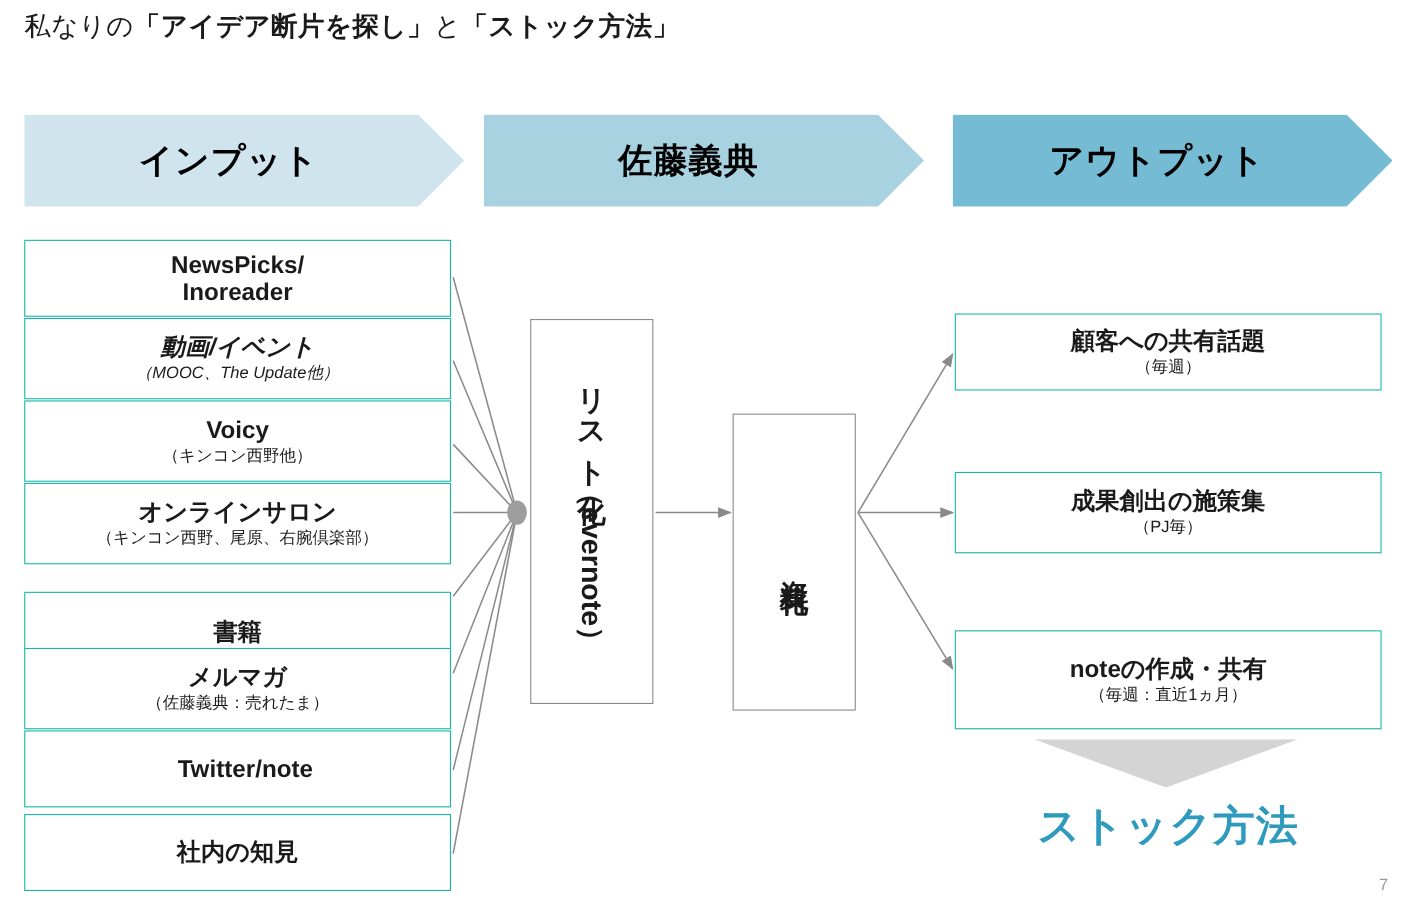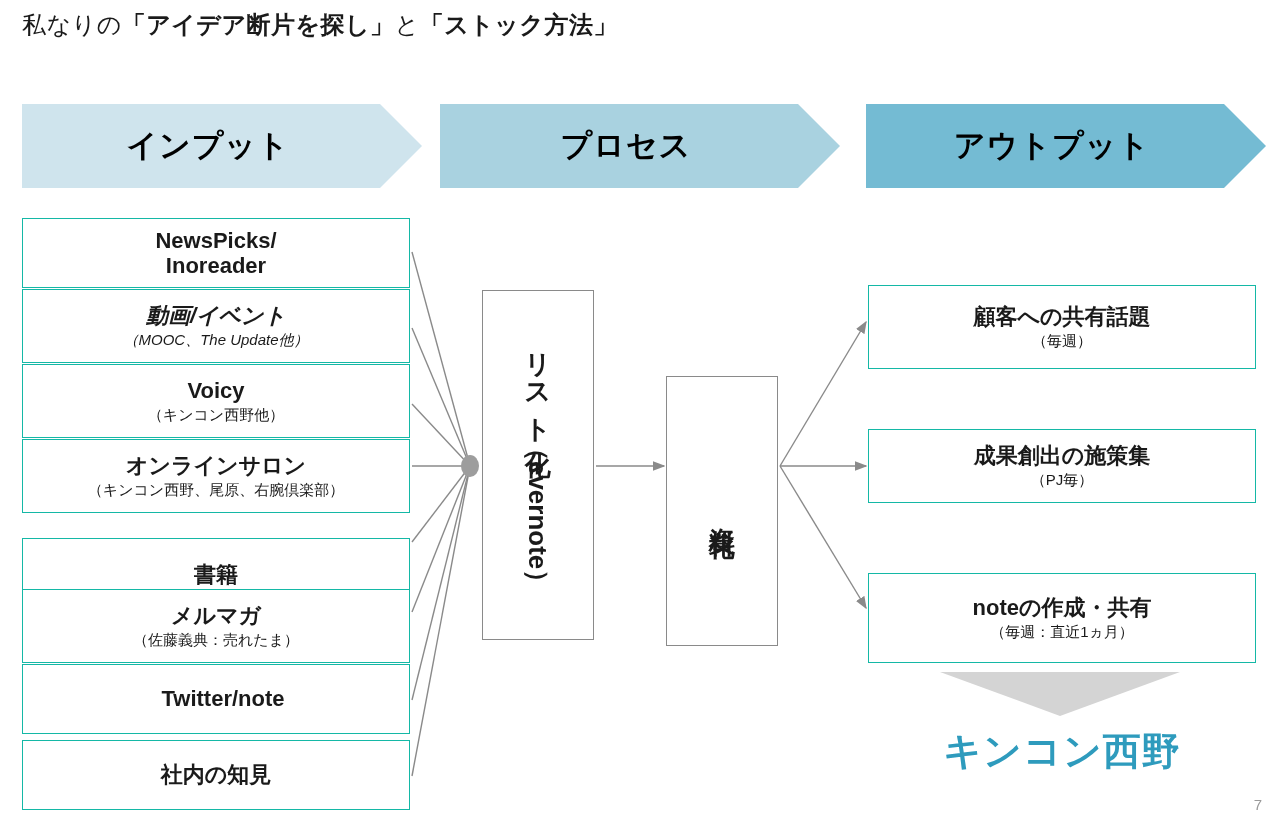--- a/index.html
+++ b/index.html
@@ -143,21 +143,21 @@
 <body>
 
 <div id="slide-title">
   <span class="t-normal">私なりの</span><span class="t-bold">「アイデア断片を探し」</span><span class="t-normal">と</span><span class="t-bold">「ストック方法」</span>
 </div>
 
 <div class="banner" id="banner-input">
   <span class="banner-label">インプット</span>
 </div>
 <div class="banner" id="banner-process">
-  <span class="banner-label">プロセス</span>
+  <span class="banner-label">佐藤義典</span>
 </div>
 <div class="banner" id="banner-output">
   <span class="banner-label">アウトプット</span>
 </div>
 
 <svg id="connectors" viewBox="0 0 1280 821">
   <defs>
     <marker id="arrowhead" markerWidth="9" markerHeight="7" refX="8" refY="3.5" orient="auto">
       <polygon points="0 0, 9 3.5, 0 7" fill="#8a8a8a"></polygon>
     </marker>
@@ -223,31 +223,31 @@
   <div class="vtext">
     <span>リスト化</span><span class="paren">（evernote）</span>
   </div>
 </div>
 <div class="vbox" style="left:666px; top:376px; width:112px; height:270px;">
   <div class="vtext">
     <span>資料化</span>
   </div>
 </div>
 
-<div class="box out-box" style="top:285px; height:84px;">
+<div class="box out-box" style="top:285px; height:70px;">
   <div class="main">顧客への共有話題</div>
   <div class="sub">（毎週）</div>
 </div>
 <div class="box out-box" style="top:429px; height:74px;">
   <div class="main">成果創出の施策集</div>
   <div class="sub">（PJ毎）</div>
 </div>
 <div class="box out-box" style="top:573px; height:90px;">
   <div class="main">noteの作成・共有</div>
   <div class="sub">（毎週：直近1ヵ月）</div>
 </div>
 
 <svg id="down-arrow" viewBox="0 0 240 44">
   <polygon points="0,0 240,0 120,44" fill="#d4d4d4"></polygon>
 </svg>
-<div id="final-label">キンコン西野</div>
+<div id="final-label">ストック方法</div>
 
 <div id="page-number">7</div>
 
 </body></html>

